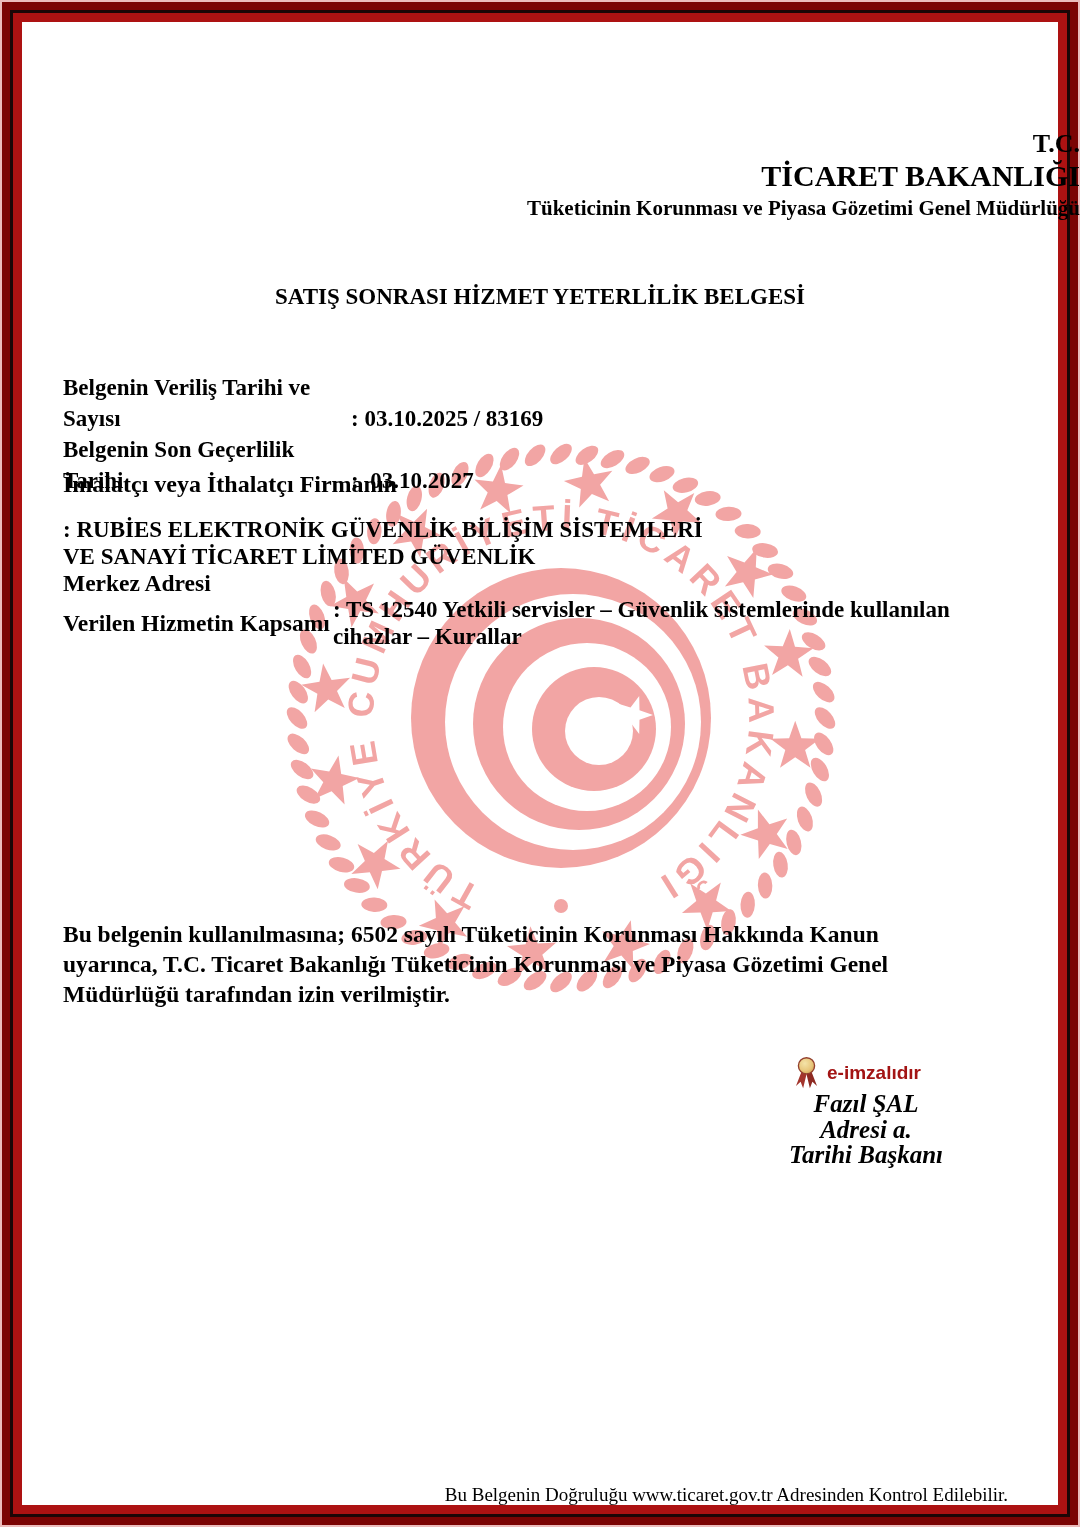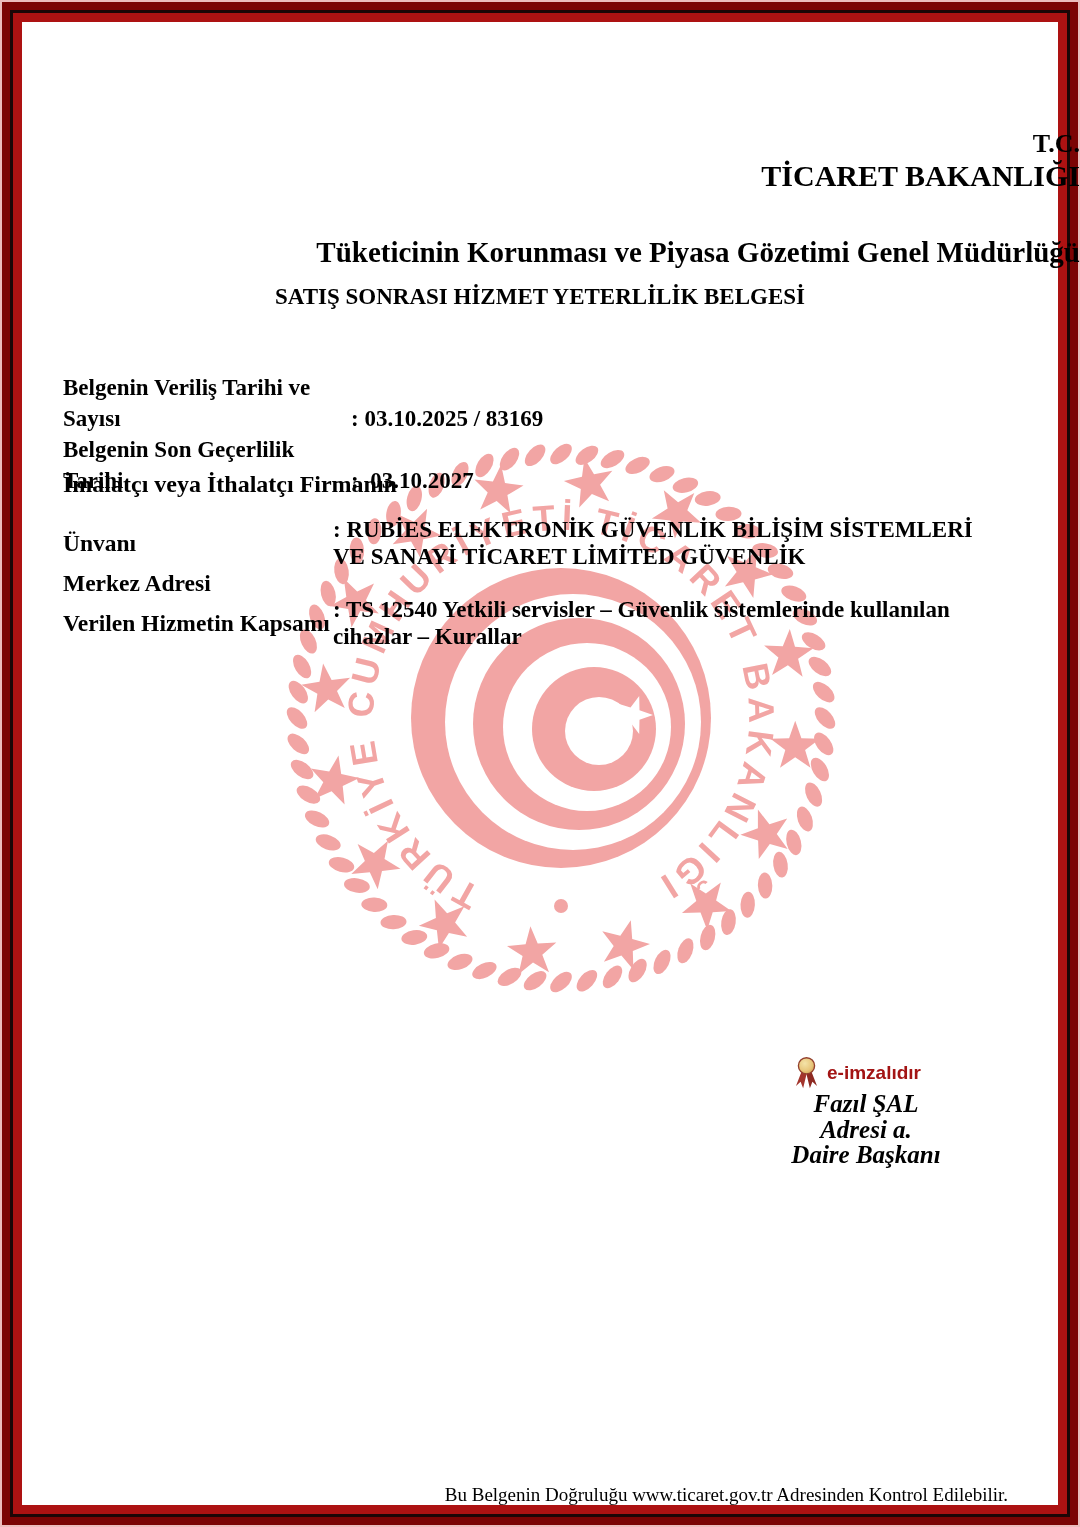--- a/index.html
+++ b/index.html
@@ -22,21 +22,21 @@
   
   .seal{position:absolute;left:276px;top:433px;width:570px;height:570px;z-index:1;}
   .seal-ring-text{
     font-family:"Liberation Sans", sans-serif;
     font-weight:bold;font-size:36px;letter-spacing:4px;
   }
   
   .header{left:0;top:128px;width:100%;text-align:right;font-weight:bold;}
   .h-line1{font-size:26px;line-height:32px;}
   .h-line2{font-size:30px;line-height:32px;}
-  .h-line3{font-size:29px;line-height:33px;margin-top:44px;}
+  .h-line3{font-size:21px;line-height:33px;}
   .title{left:0;top:284px;width:100%;text-align:center;font-weight:bold;font-size:23px;}
   
   .meta{left:63px;top:372px;font-weight:bold;font-size:23px;line-height:31px;}
   .meta-label{display:inline-block;width:288px;}
   .meta-value{white-space:pre;}
   
   .firm-heading{left:63px;top:471px;font-weight:bold;font-size:24px;}
   .fields{left:63px;top:517px;width:967px;}
   .field-row{display:flex;align-items:center;}
   .field-label{flex:0 0 270px;font-weight:bold;font-size:23.5px;}
@@ -168,52 +168,52 @@
     </div>
     <div>
       <span class="meta-label">Belgenin Son Geçerlilik Tarihi</span><span class="meta-value">:  03.10.2027</span>
     </div>
   </div>
 
   <div class="abs firm-heading z1">İmalatçı veya İthalatçı Firmanın</div>
 
   <div class="abs fields z1">
     <div class="field-row">
-      <div class="field-label">Ünvanı</div>
       <div class="field-value">: RUBİES ELEKTRONİK GÜVENLİK BİLİŞİM SİSTEMLERİ
 VE SANAYİ TİCARET LİMİTED GÜVENLİK</div>
     </div>
     <div class="field-row">
       <div class="field-label">Merkez Adresi</div>
     </div>
     <div class="field-row">
       <div class="field-label">Verilen Hizmetin Kapsamı</div>
       <div class="field-value">: TS 12540 Yetkili servisler – Güvenlik sistemlerinde kullanılan
 cihazlar – Kurallar</div>
     </div>
   </div>
 
+  <div class="abs body-par z1">Bu belgenin kullanılmasına; 6502 sayılı Tüketicinin Korunması Hakkında Kanun uyarınca, T.C. Ticaret Bakanlığı Tüketicinin Korunması ve Piyasa Gözetimi Genel Müdürlüğü tarafından izin verilmiştir.</div>
 
   <div class="abs esign-row z1">
     <svg width="27" height="34" viewBox="0 0 32 40" aria-hidden="true">
       <defs>
         <radialGradient id="goldGrad" cx="40%" cy="35%" r="75%">
           <stop offset="0%" stop-color="#f4e3a8"></stop>
           <stop offset="60%" stop-color="#e8c77c"></stop>
           <stop offset="100%" stop-color="#cf9d4e"></stop>
         </radialGradient>
       </defs>
       <path d="M11 16 L16.5 19.5 L12 38 L9 30.5 L3.5 35.5 Z" fill="#a3352c"></path>
       <path d="M21 16 L15.5 19.5 L20 38 L23 30.5 L28.5 35.5 Z" fill="#8e2a22"></path>
       <circle cx="16" cy="11.5" r="9.6" fill="url(#goldGrad)" stroke="#93402e" stroke-width="1.6"></circle>
     </svg>
     <span class="esign-label" id="esign-label" style="color: rgb(163, 20, 20);">e-imzalıdır</span>
   </div>
 
   <div class="abs sign-block z1">
     <div>Fazıl ŞAL</div>
     <div>Adresi a.</div>
-    <div>Daire Başkanı</div>
+    <div>Tarihi Başkanı</div>
   </div>
 
   <div class="abs footer z1">Bu Belgenin Doğruluğu www.ticaret.gov.tr Adresinden Kontrol Edilebilir.</div>
 
 </div>
 
 </body></html>

